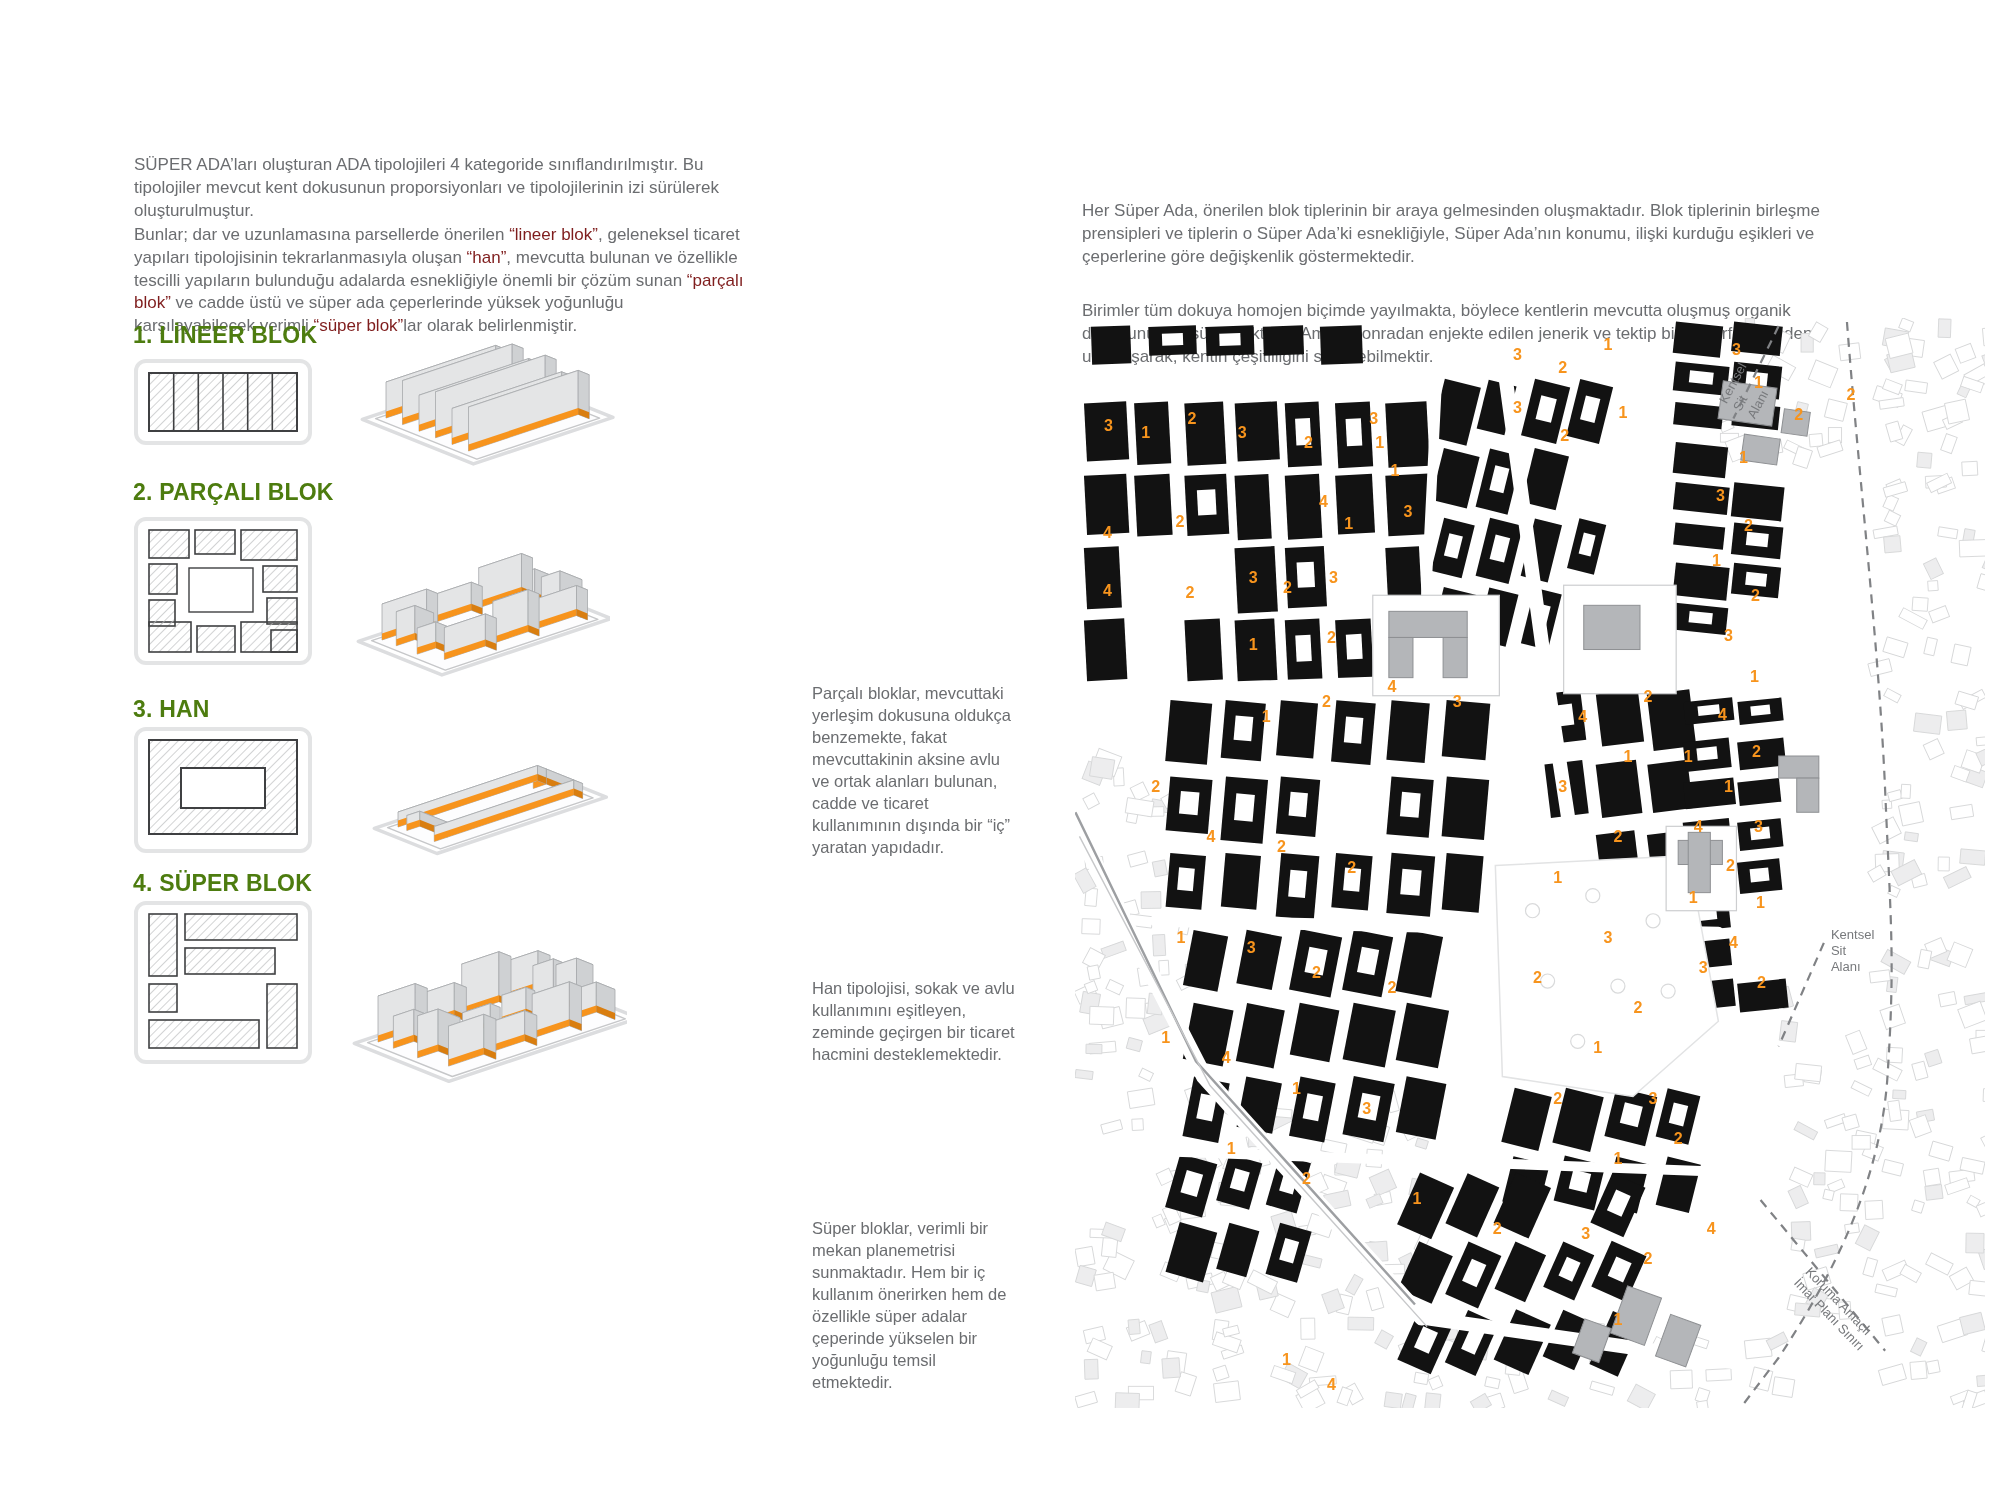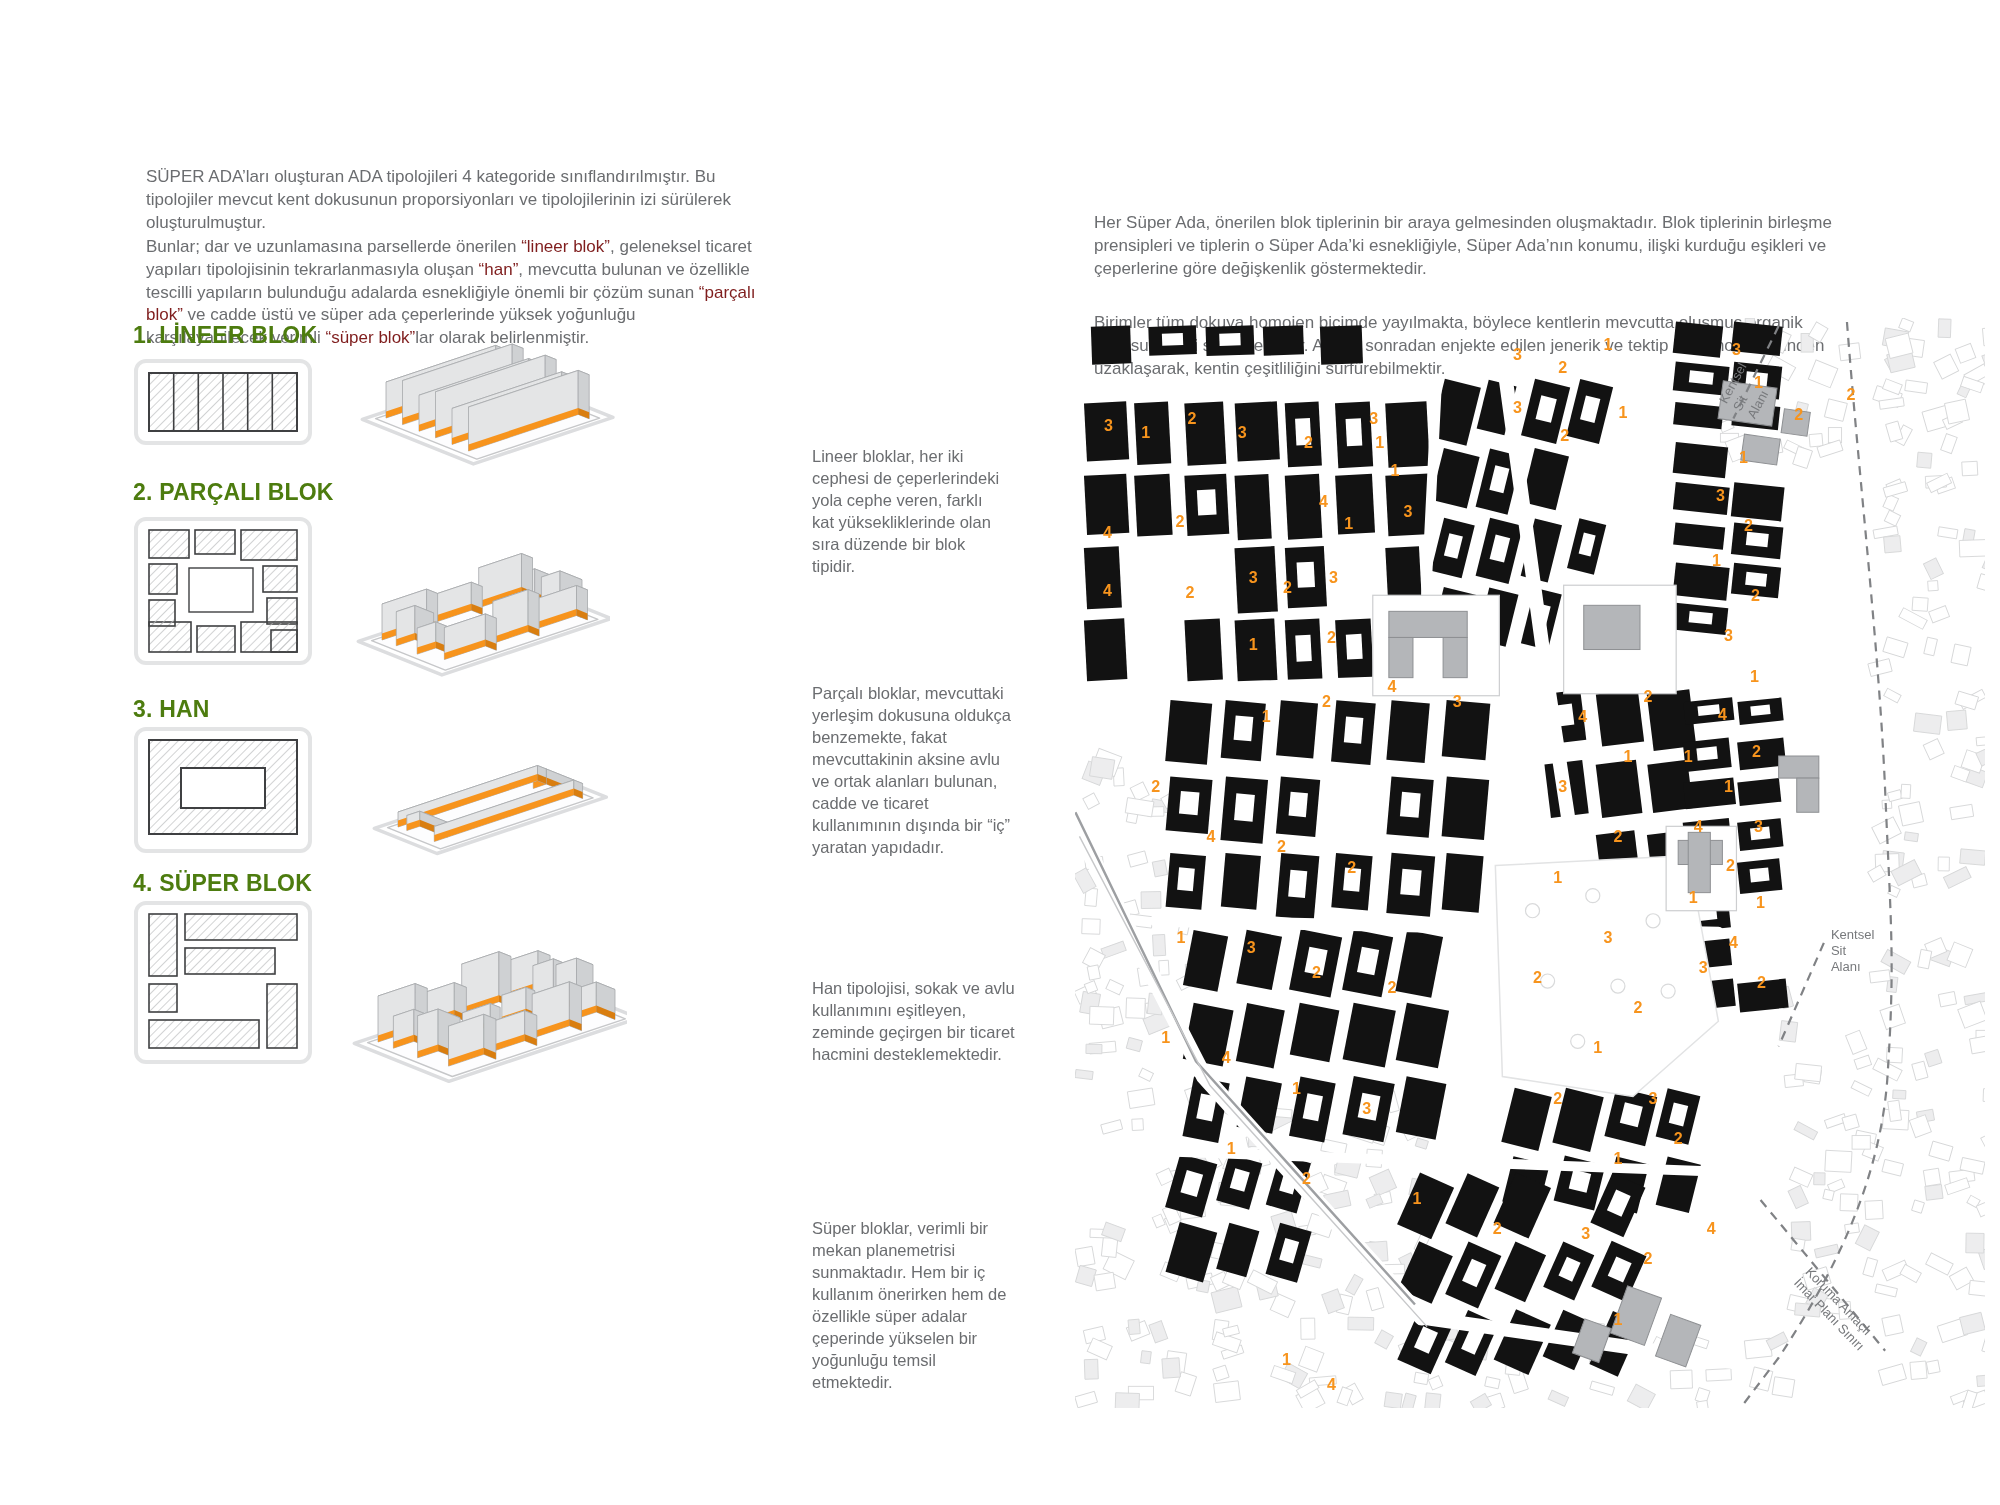--- a/index.html
+++ b/index.html
@@ -3,21 +3,21 @@
 <meta charset="utf-8">
 <style>
   html,body{margin:0;padding:0;background:#ffffff;}
   .page{
     position:relative;width:2000px;height:1505px;background:#ffffff;overflow:hidden;
     font-family:"Liberation Sans","DejaVu Sans",sans-serif;color:#6b6d70;
   }
   .abs{position:absolute;}
   .h-main{font-size:28px;font-weight:bold;color:#4b4c4e;letter-spacing:.2px;line-height:1.18;margin:0;}
   .h-sub{font-size:23px;font-weight:bold;color:#4d7c0f;letter-spacing:.2px;margin:0;}
-  .body-txt{font-size:17px;line-height:1.34;color:#6b6d70;margin:16px;}
+  .body-txt{font-size:17px;line-height:1.34;color:#6b6d70;margin:4px;}
   .desc-txt{font-size:16.5px;line-height:1.33;color:#6b6d70;margin:0;}
   .accent{color:#7f1d1d;}
   svg{display:block;}
   .map-label{fill:#77797c;font-size:13px;font-family:"Liberation Sans",sans-serif;}
   .marker{fill:#f7941d;font-size:16px;font-weight:bold;font-family:"Liberation Sans",sans-serif;text-anchor:middle;}
 </style>
 </head>
 <body>
 
 <div class="page">
@@ -69,21 +69,20 @@
       <polygon points="92.0,122.4 201.7,85.8 201.7,49.8 92.0,86.4" fill="#e4e5e6" stroke="#a6a8ab" stroke-width="0.8" stroke-linejoin="round"></polygon>
       <polygon points="201.7,85.8 212.7,90.2 212.7,54.2 201.7,49.8" fill="#cfd1d3" stroke="#a6a8ab" stroke-width="0.8" stroke-linejoin="round"></polygon>
       <polygon points="92.0,122.4 201.7,85.8 201.7,79.3 92.0,115.9" fill="#f7941d"></polygon>
       <polygon points="201.7,85.8 212.7,90.2 212.7,83.7 201.7,79.3" fill="#d97e10"></polygon>
       <polygon points="108.5,85.0 218.2,48.4 229.2,52.8 119.5,89.4" fill="#f4f4f5" stroke="#a6a8ab" stroke-width="0.8" stroke-linejoin="round"></polygon>
       <polygon points="108.5,129.0 218.2,92.4 218.2,48.4 108.5,85.0" fill="#e4e5e6" stroke="#a6a8ab" stroke-width="0.8" stroke-linejoin="round"></polygon>
       <polygon points="218.2,92.4 229.2,96.8 229.2,52.8 218.2,48.4" fill="#cfd1d3" stroke="#a6a8ab" stroke-width="0.8" stroke-linejoin="round"></polygon>
       <polygon points="108.5,129.0 218.2,92.4 218.2,85.9 108.5,122.5" fill="#f7941d"></polygon>
       <polygon points="218.2,92.4 229.2,96.8 229.2,90.3 218.2,85.9" fill="#d97e10"></polygon>
     </svg>
-  <p class="abs desc-txt" style="left:812px;top:446px;width:196px;">Lineer bloklar, her iki cephesi de çeperlerindeki yola cephe veren, farklı kat yüksekliklerinde olan sıra düzende bir blok tipidir.</p>
 
   <h2 class="abs h-sub" style="left:133px;top:479px;">2. PARÇALI BLOK</h2>
   <svg id="plan2" class="abs" style="left:133px;top:516px;" width="180" height="150" viewBox="0 0 180 150">
     <defs>
         <pattern id="h2" width="6" height="6" patternTransform="rotate(45)" patternUnits="userSpaceOnUse">
       <line x1="0" y1="0" x2="0" y2="6" stroke="#bfc0c2" stroke-width="1.4"></line>
         </pattern>
       </defs>
     <rect x="3" y="3" width="174" height="144" rx="10" fill="#fff" stroke="#e3e4e5" stroke-width="4"></rect>
     <g fill="url(#h2)" stroke="#3f4042" stroke-width="1.6">

